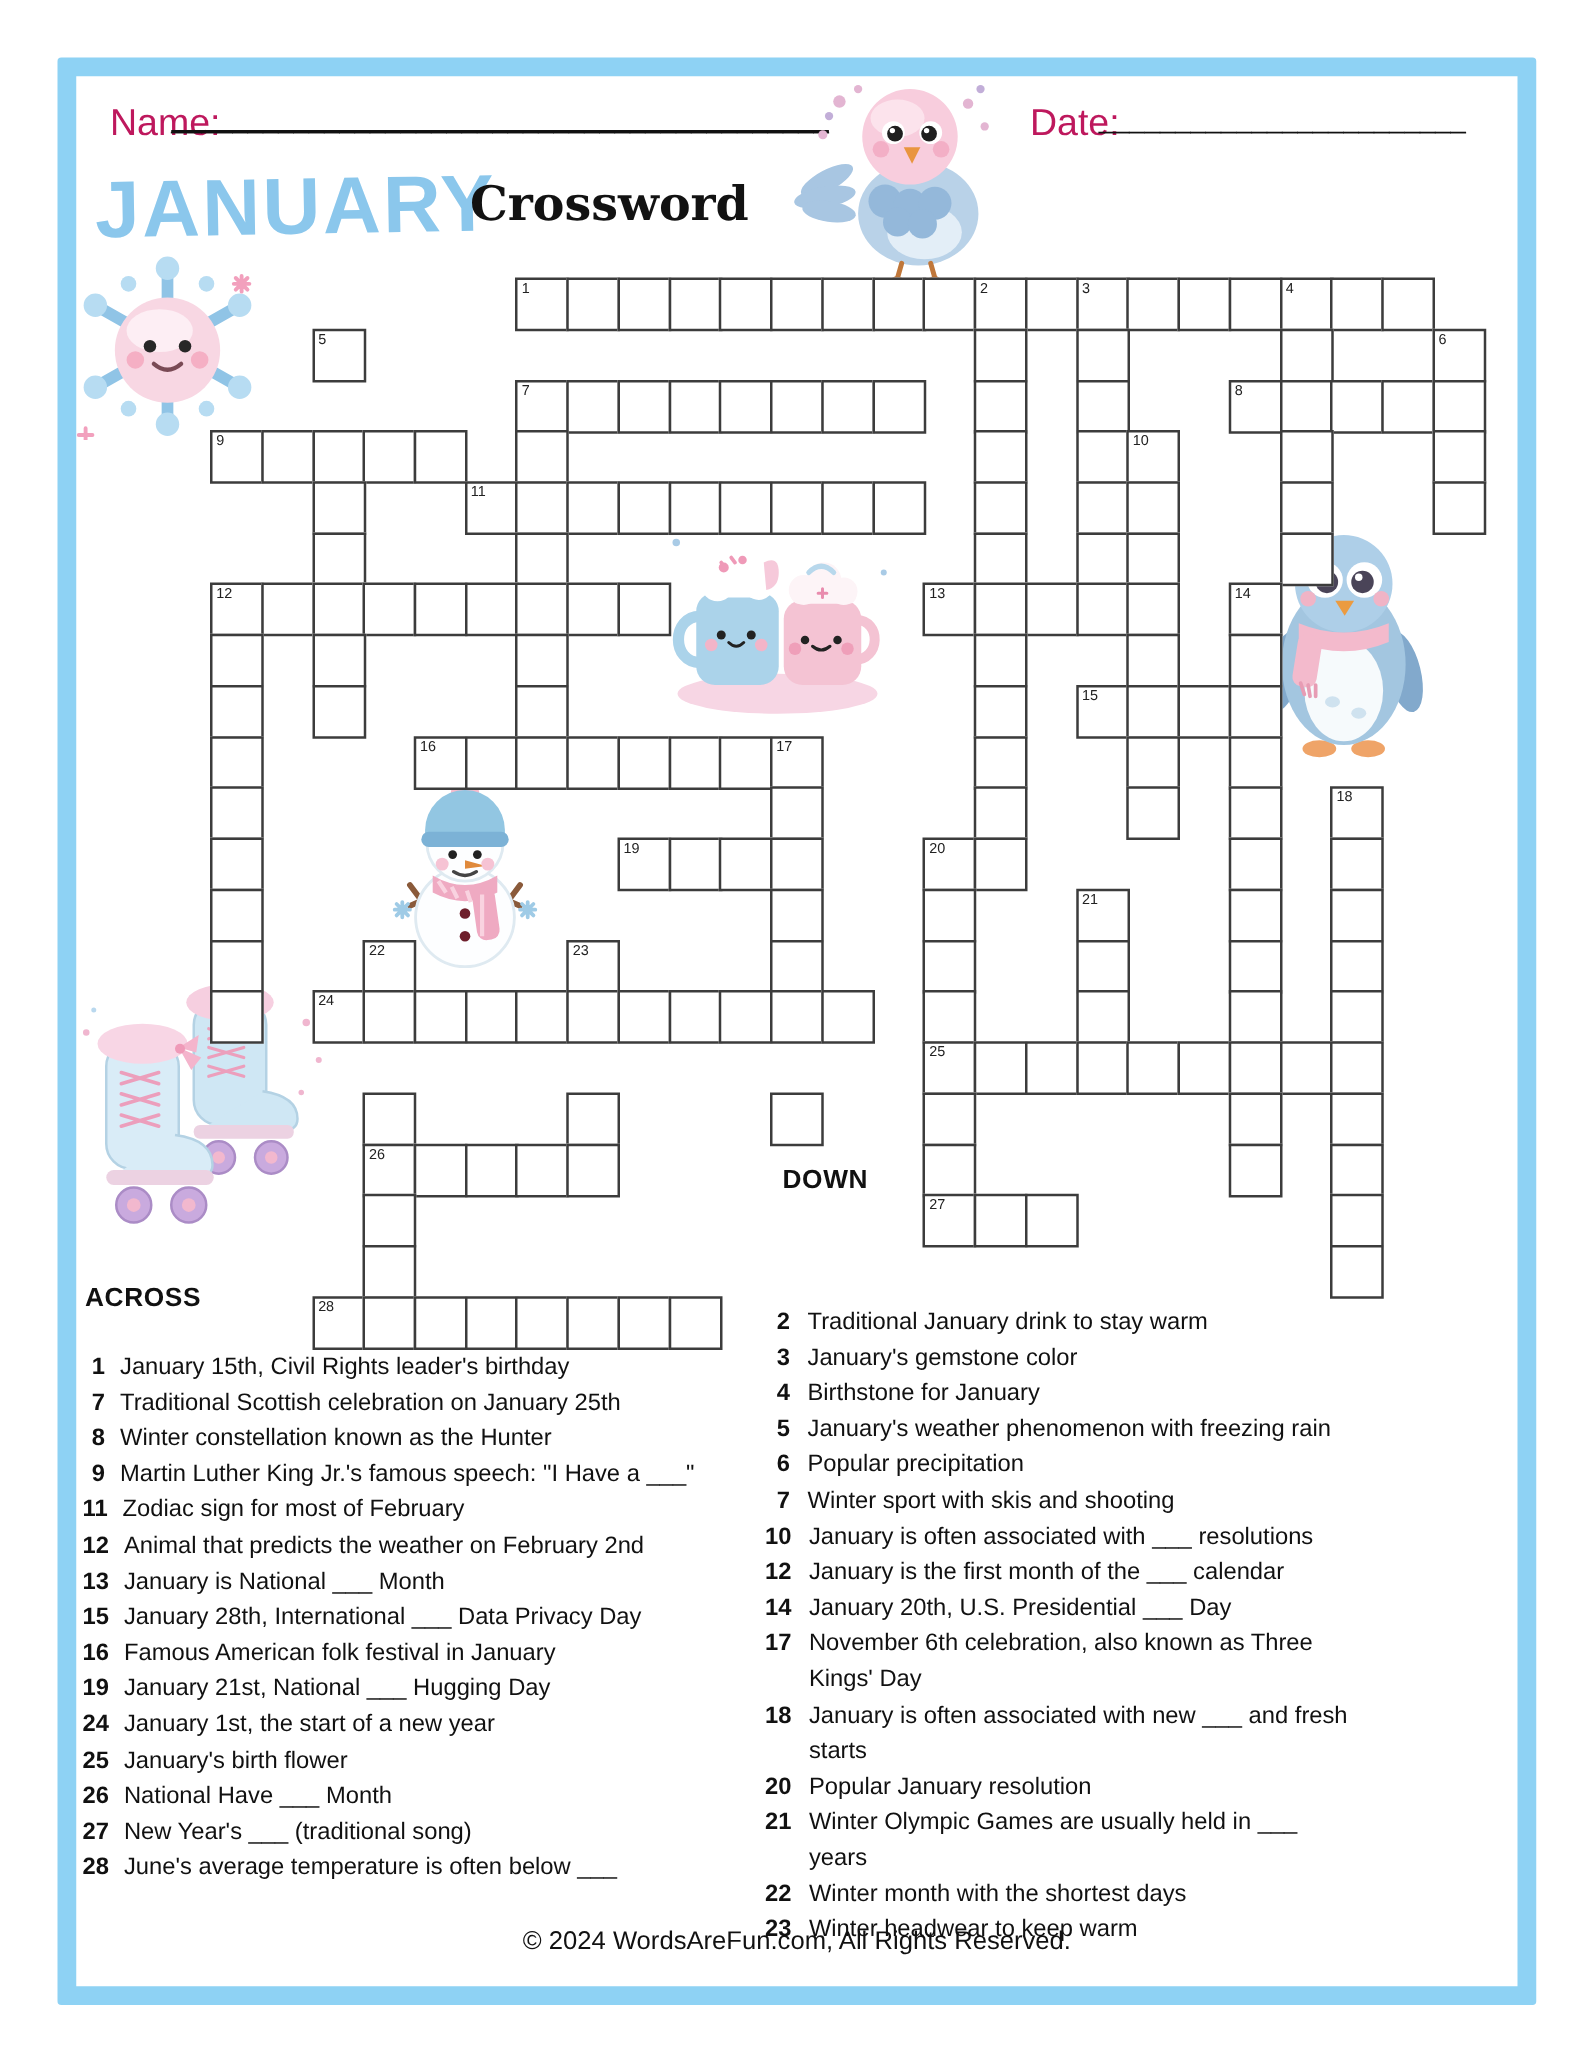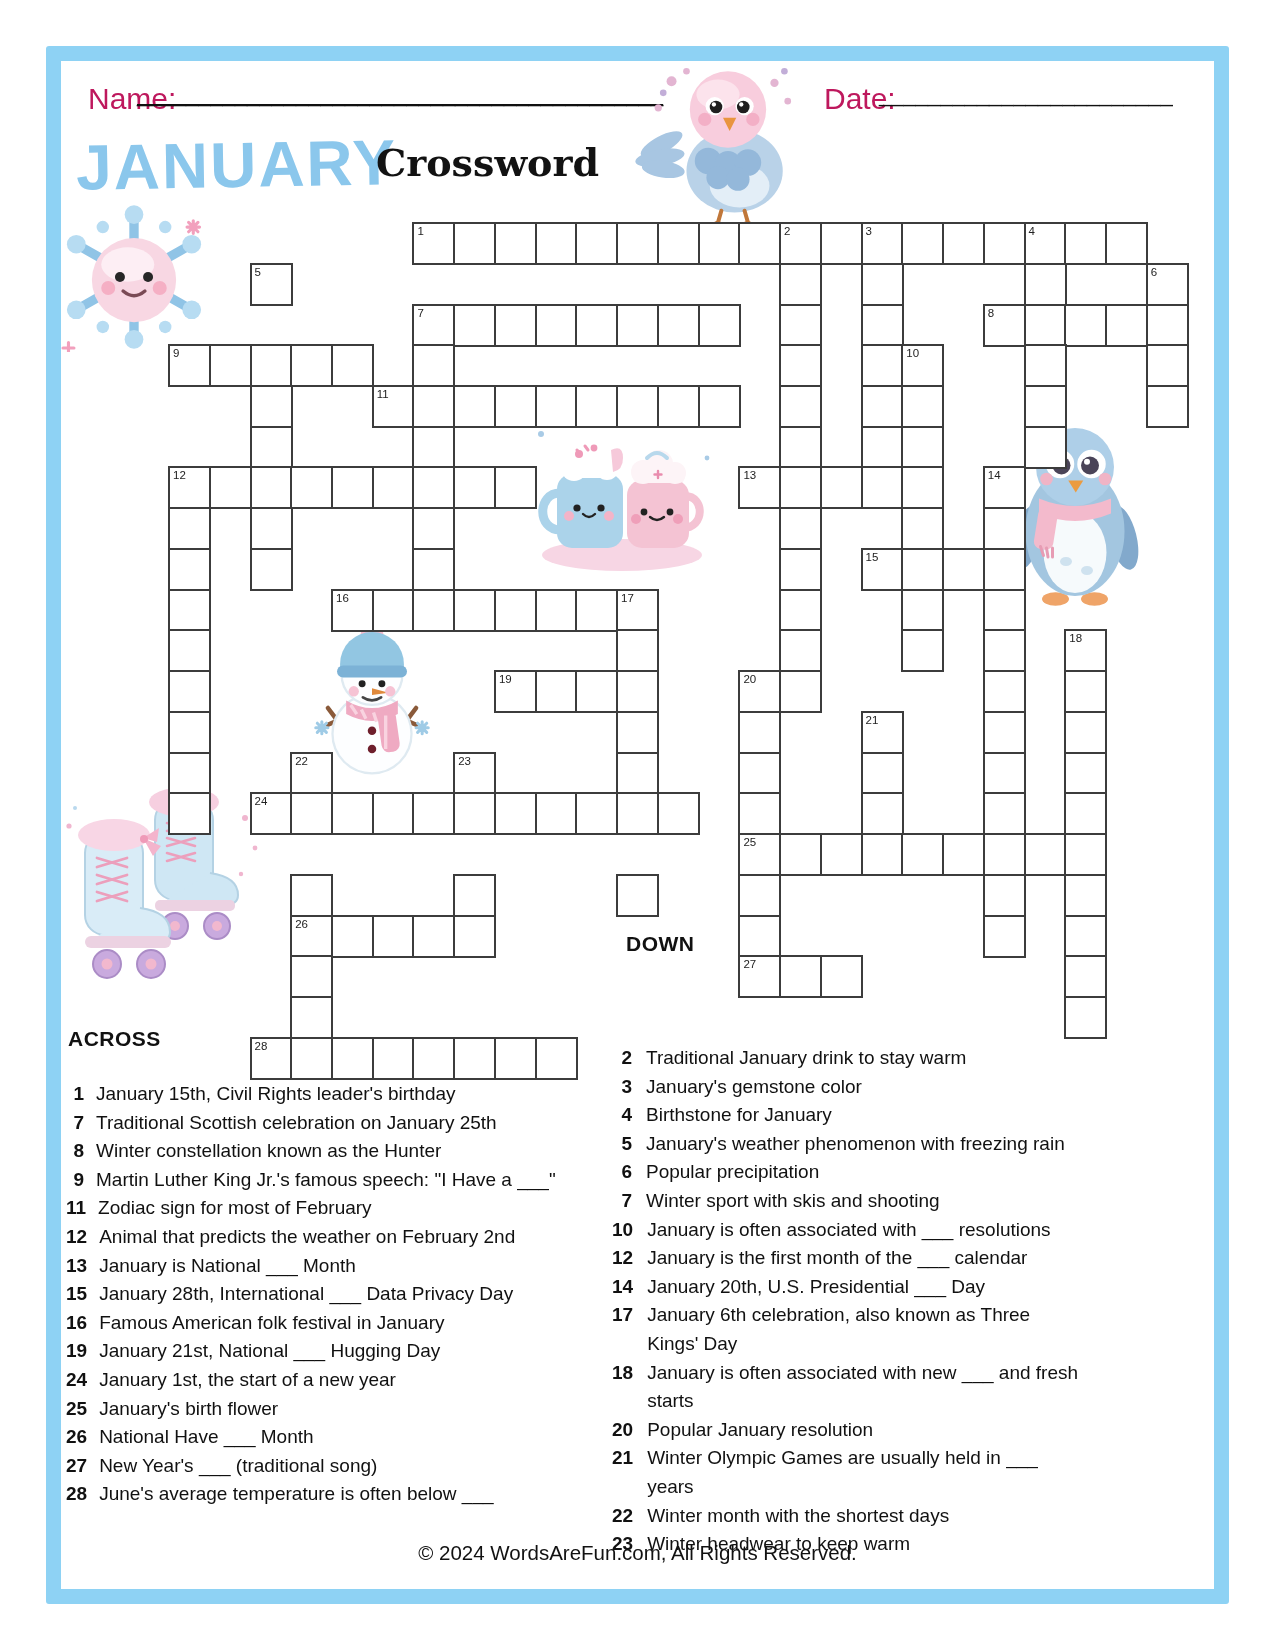--- a/index.html
+++ b/index.html
@@ -593,21 +593,21 @@
     <li>
       <span class="num">12</span>
       <span class="txt">January is the first month of the ___ calendar</span>
     </li>
     <li>
       <span class="num">14</span>
       <span class="txt">January 20th, U.S. Presidential ___ Day</span>
     </li>
     <li>
       <span class="num">17</span>
-      <span class="txt">January 6th celebration, also known as Three Kings' Day</span>
+      <span class="txt">November 6th celebration, also known as Three Kings' Day</span>
     </li>
     <li>
       <span class="num">18</span>
       <span class="txt">January is often associated with new ___ and fresh starts</span>
     </li>
     <li>
       <span class="num">20</span>
       <span class="txt">Popular January resolution</span>
     </li>
     <li>

